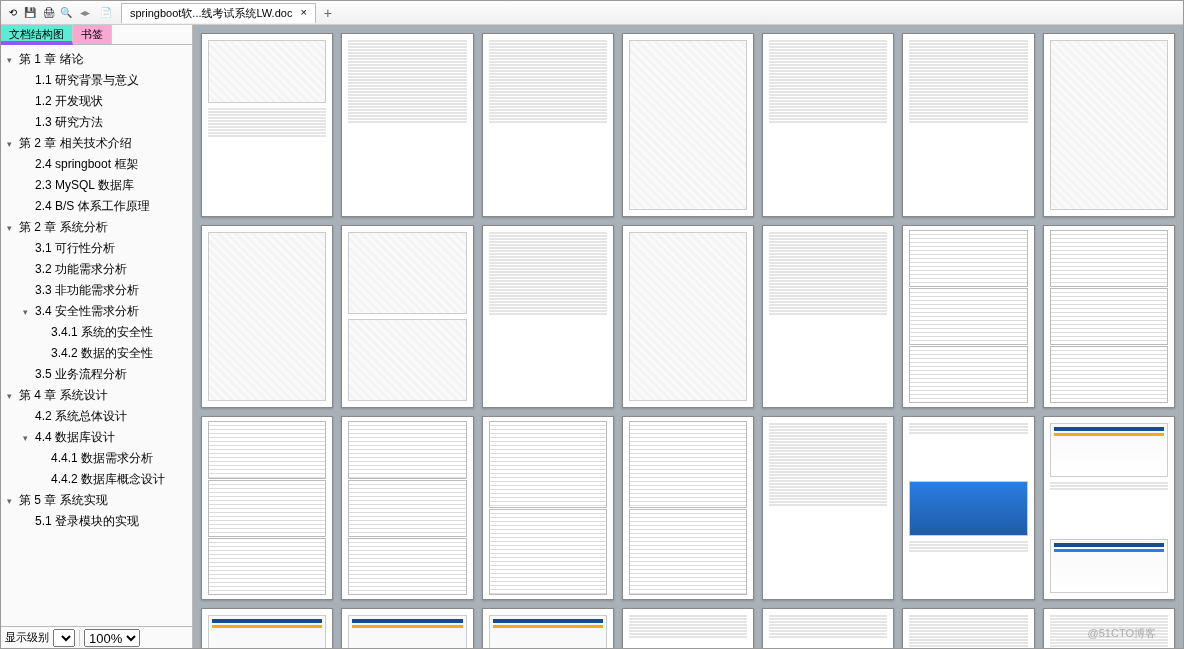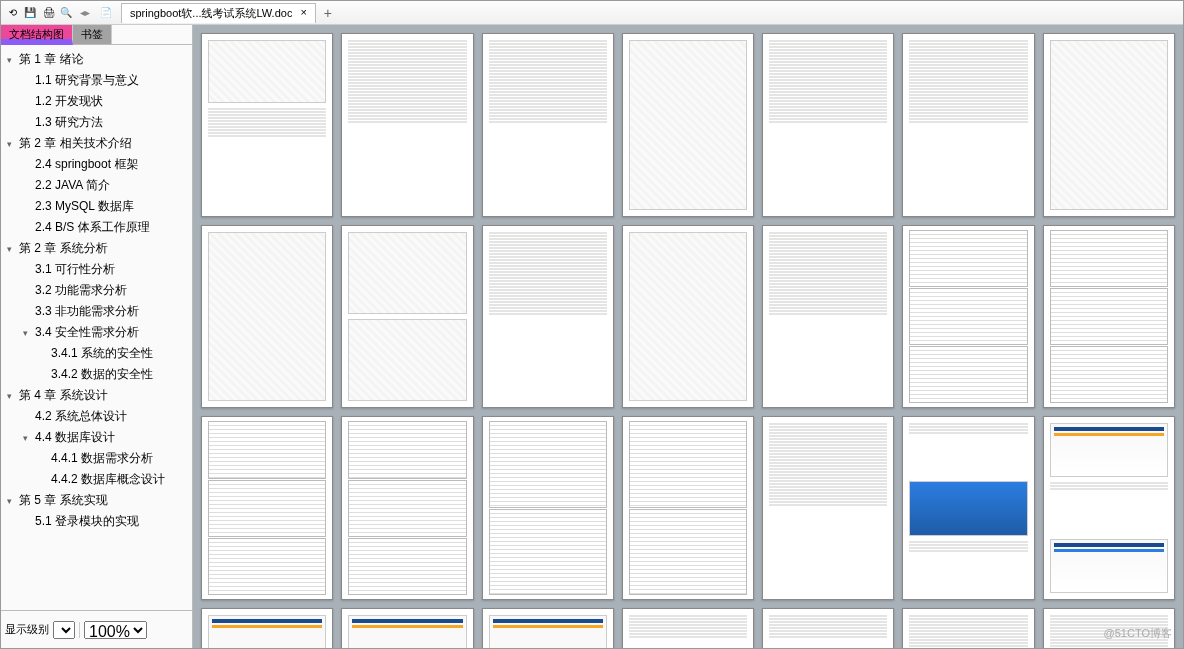--- a/index.html
+++ b/index.html
@@ -7,47 +7,47 @@
 .titlebar{height:24px;background:linear-gradient(#fdfdfd,#f0f0f0);border-bottom:1px solid #ccc;display:flex;align-items:center;font-size:11px;padding:0 4px}
 .titlebar .icons{display:flex;gap:2px;align-items:center}
 .titlebar .ic{width:16px;height:16px;display:flex;align-items:center;justify-content:center;font-size:10px}
 .titlebar .tab{margin-left:6px;padding:2px 8px;background:#fff;border:1px solid #bbb;border-bottom:none;display:flex;align-items:flex-start;gap:4px;max-width:200px}
 .titlebar .tab span{overflow:hidden;text-overflow:ellipsis;white-space:nowrap}
 .titlebar .close{margin-left:4px;cursor:pointer}
 .titlebar .plus{margin-left:8px;cursor:pointer;font-size:14px;color:#666}
 .main{flex:1;display:flex;overflow:hidden}
 .sidebar{width:192px;border-right:1px solid #bbb;display:flex;flex-direction:column;background:#fafafa}
 .side-tabs{display:flex;height:20px;border-bottom:1px solid #bbb;font-size:11px}
-.side-tab{padding:2px 8px;border-right:1px solid #ccc;background:#a3a3a3;cursor:pointer}
-.side-tab.active{background:#ec4899;border-bottom:6px solid #8b5cf6;margin-bottom:-1px}
+.side-tab{padding:2px 8px;border-right:1px solid #ccc;background:#f9a8d4;cursor:pointer}
+.side-tab.active{background:#5eead4;border-bottom:4px solid #8b5cf6;margin-bottom:-1px}
 .outline{flex:1;overflow-y:auto;font-size:12px;padding:4px 2px}
 .outline .item{padding:2px 4px;white-space:nowrap;cursor:pointer;display:flex;align-items:center}
 .outline .tw{width:10px;font-size:9px;color:#666;margin-right:2px}
 .outline .lvl0{padding-left:4px;font-weight:normal}
 .outline .lvl1{padding-left:20px}
 .outline .lvl2{padding-left:36px}
-.side-footer{height:38px;border-top:1px solid #bbb;display:flex;align-items:center;font-size:11px;padding:0 4px;gap:4px}
-.side-footer select{font-size:16px;height:18px}
+.side-footer{height:22px;border-top:1px solid #bbb;display:flex;align-items:center;font-size:11px;padding:0 4px;gap:4px}
+.side-footer select{font-size:13px;height:18px}
 .side-footer .sep{width:1px;height:16px;background:#ccc}
 .content{flex:1;background:#a8b0b8;overflow:auto;padding:8px}
 .thumbs{display:grid;grid-template-columns:repeat(7,1fr);gap:8px}
 .page{background:#fff;aspect-ratio:0.72;border:1px solid #888;box-shadow:0 1px 2px rgba(0,0,0,.2);padding:4px;display:flex;flex-direction:column;gap:1px;overflow:hidden;font-size:3px;color:#666}
 .page .diagram{flex:1;border:1px solid #ccc;margin:2px;background:repeating-linear-gradient(45deg,#fafafa,#fafafa 3px,#f4f4f4 3px,#f4f4f4 6px);position:relative}
 .page .tbls{flex:1;display:flex;flex-direction:column;gap:1px}
 .page .tbl{flex:1;background:repeating-linear-gradient(#fff,#fff 3px,#ddd 3px,#ddd 4px);border:1px solid #bbb;margin:0 2px}
 .page .shot{flex:1;margin:2px;border:1px solid #ccc}
 .page .shot.blue{background:linear-gradient(#2b7de1,#1e5ca8)}
 .page .shot.ui{background:linear-gradient(#f8f8f8,#fff);position:relative}
 .page .shot.ui::before{content:"";position:absolute;left:3px;top:3px;right:3px;height:4px;background:#1a4a8f}
 .page .shot.ui2::before{background:#1a4a8f}
 .page .shot.ui .bar1{position:absolute;left:3px;top:9px;right:3px;height:3px;background:#f5a623}
 .page .shot.ui .bar2{position:absolute;left:3px;top:9px;right:3px;height:3px;background:#2b7de1}
 .page .textcol{flex:1;display:flex;flex-direction:column;gap:1px;padding:2px}
 .page .textcol .tl{height:2px;background:#e4e4e4}
-.watermark{position:fixed;right:12px;bottom:8px;font-size:11px;color:#aaa}
+.watermark{position:fixed;right:28px;bottom:8px;font-size:11px;color:#aaa}
 </style>
 </head>
 <body>
 
 <div class="titlebar">
   <div class="icons">
     <span class="ic">⟲</span>
     <span class="ic" style="color:#2b7de1">💾</span>
     <span class="ic">🖨</span>
     <span class="ic">🔍</span>
@@ -87,24 +87,20 @@
         <div class="item lvl0">
           <span class="tw">▾</span>
           <span>第 2 章  相关技术介绍</span>
         </div>
         <div class="item lvl1">
           <span class="tw"></span>
           <span>2.4  springboot 框架</span>
         </div>
         <div class="item lvl1">
           <span class="tw"></span>
-          <span>2.2  JAVA 简介</span>
-        </div>
-        <div class="item lvl1">
-          <span class="tw"></span>
           <span>2.3  MySQL 数据库</span>
         </div>
         <div class="item lvl1">
           <span class="tw"></span>
           <span>2.4  B/S 体系工作原理</span>
         </div>
         <div class="item lvl0">
           <span class="tw">▾</span>
           <span>第 2 章  系统分析</span>
         </div>
@@ -124,20 +120,24 @@
           <span class="tw">▾</span>
           <span>3.4  安全性需求分析</span>
         </div>
         <div class="item lvl2">
           <span class="tw"></span>
           <span>3.4.1  系统的安全性</span>
         </div>
         <div class="item lvl2">
           <span class="tw"></span>
           <span>3.4.2  数据的安全性</span>
+        </div>
+        <div class="item lvl1">
+          <span class="tw"></span>
+          <span>3.5  业务流程分析</span>
         </div>
         <div class="item lvl0">
           <span class="tw">▾</span>
           <span>第 4 章  系统设计</span>
         </div>
         <div class="item lvl1">
           <span class="tw"></span>
           <span>4.2  系统总体设计</span>
         </div>
         <div class="item lvl1">

